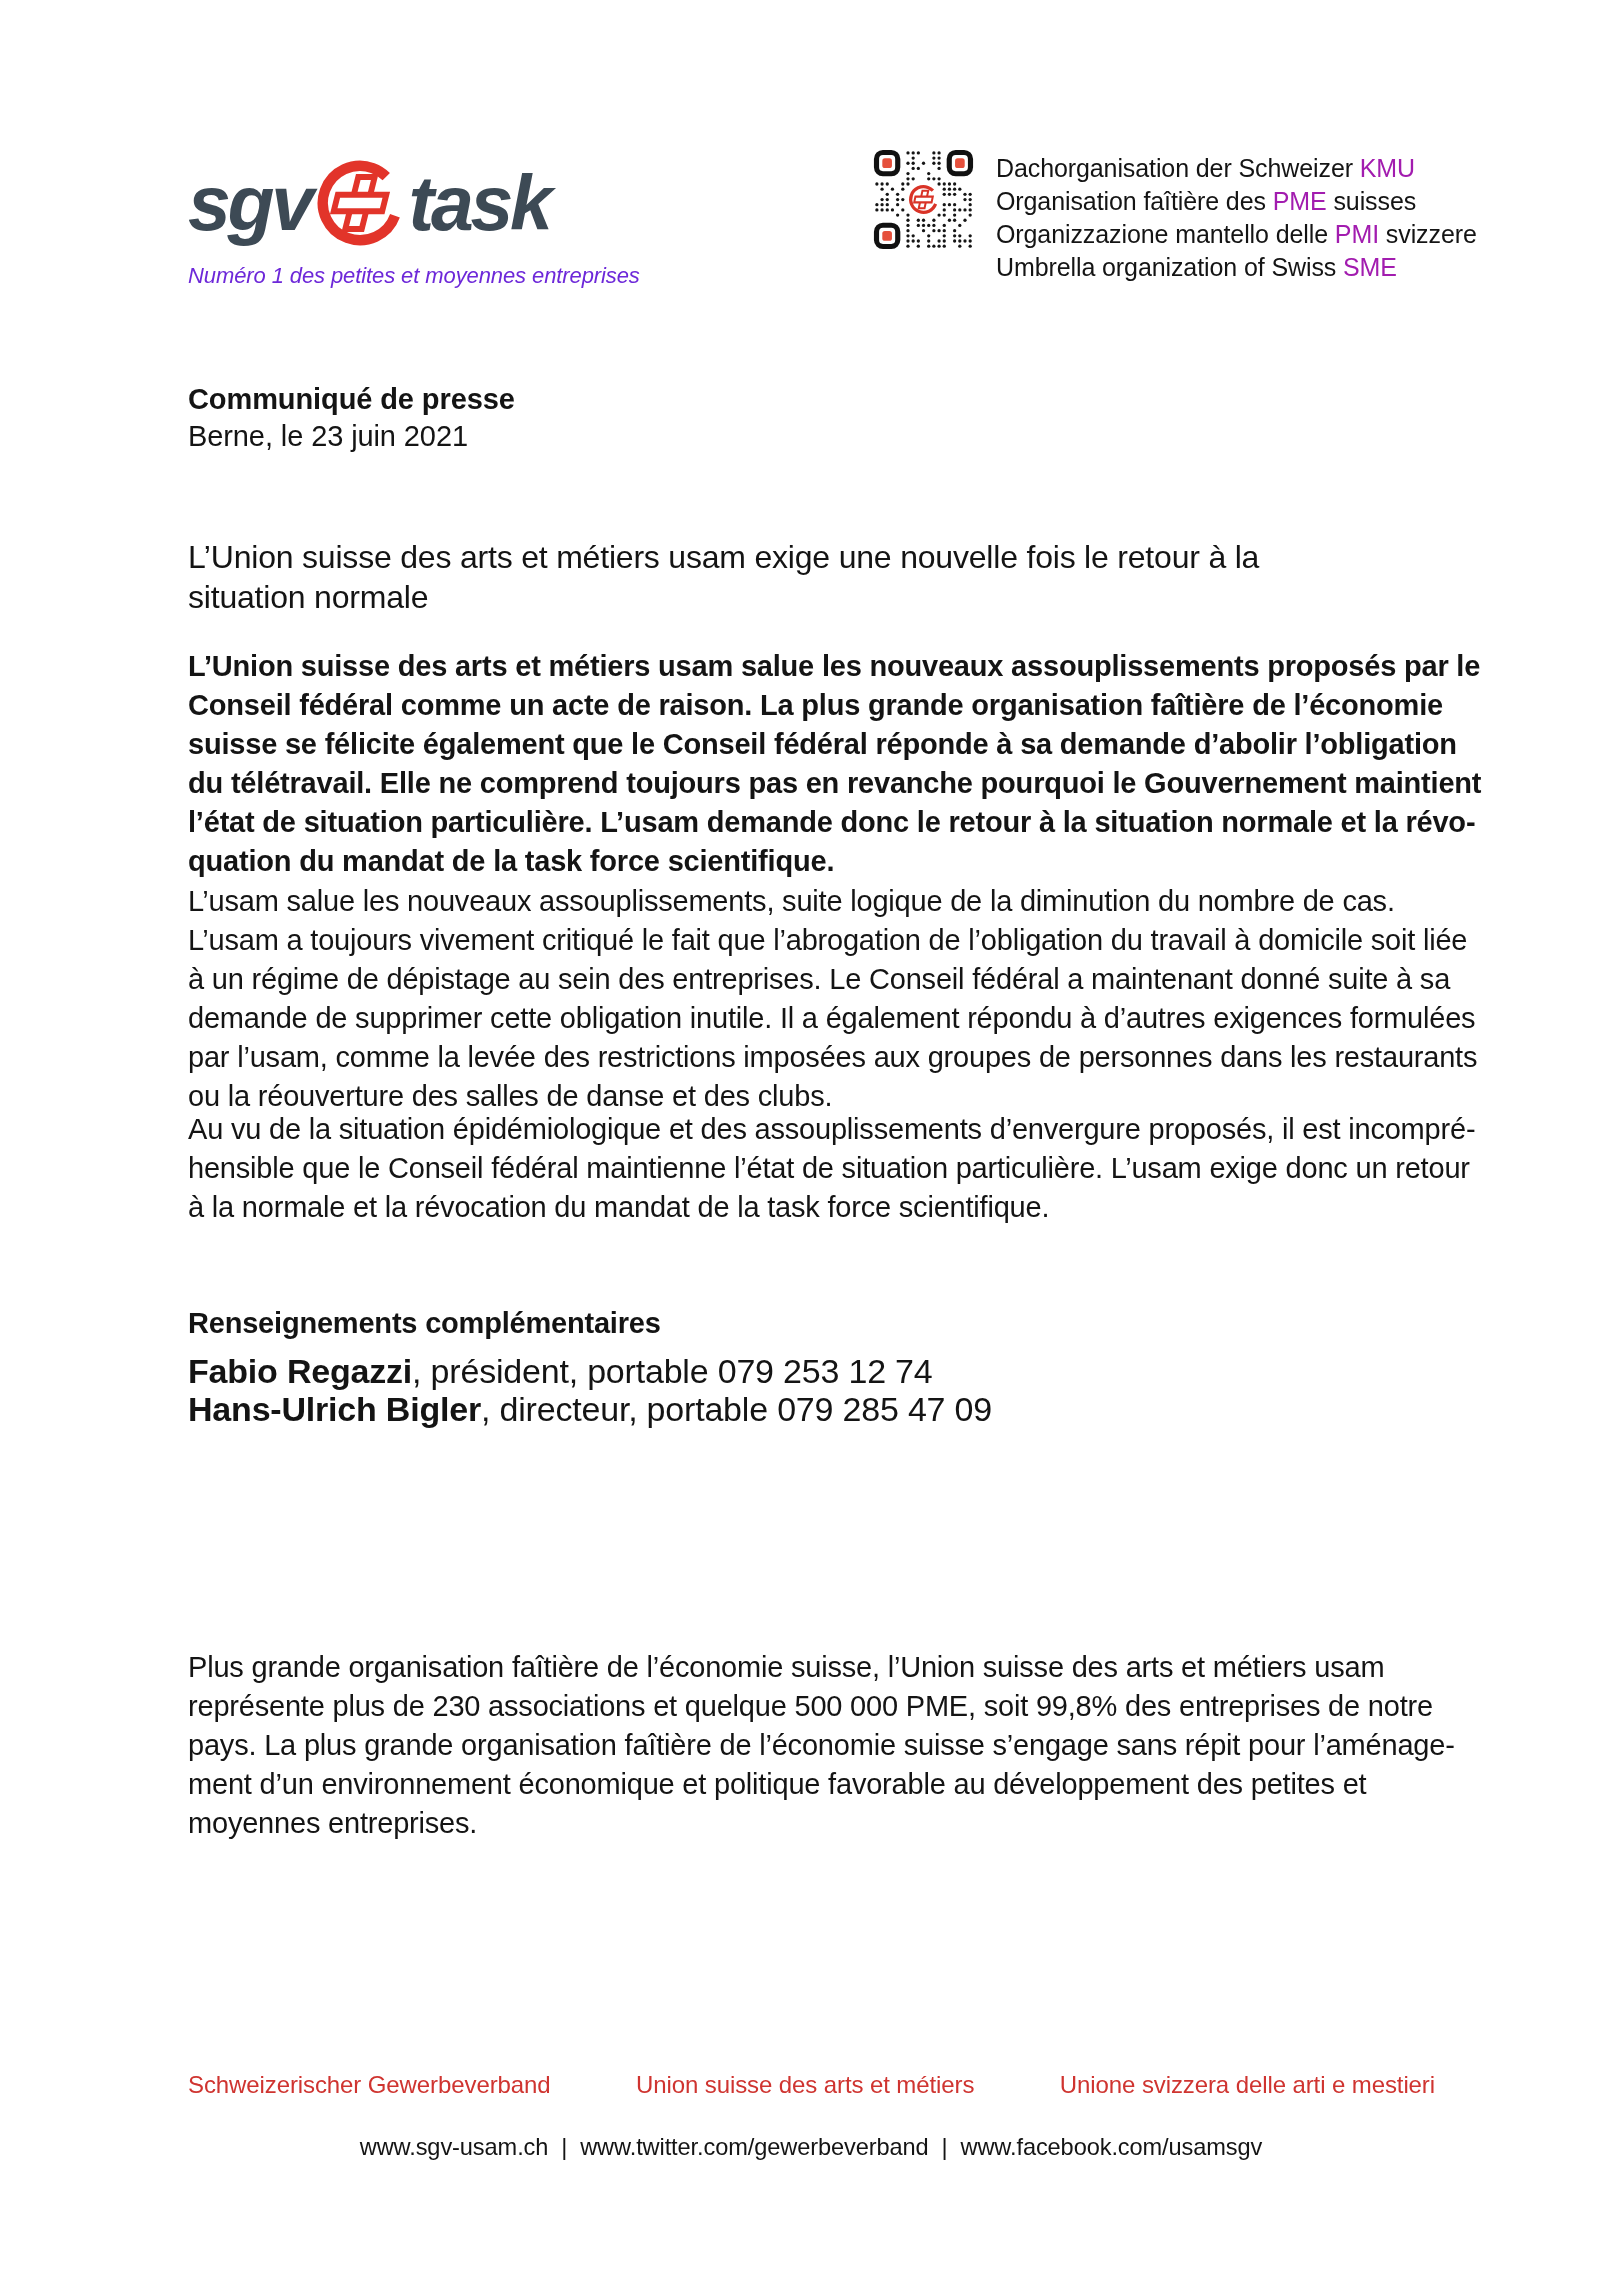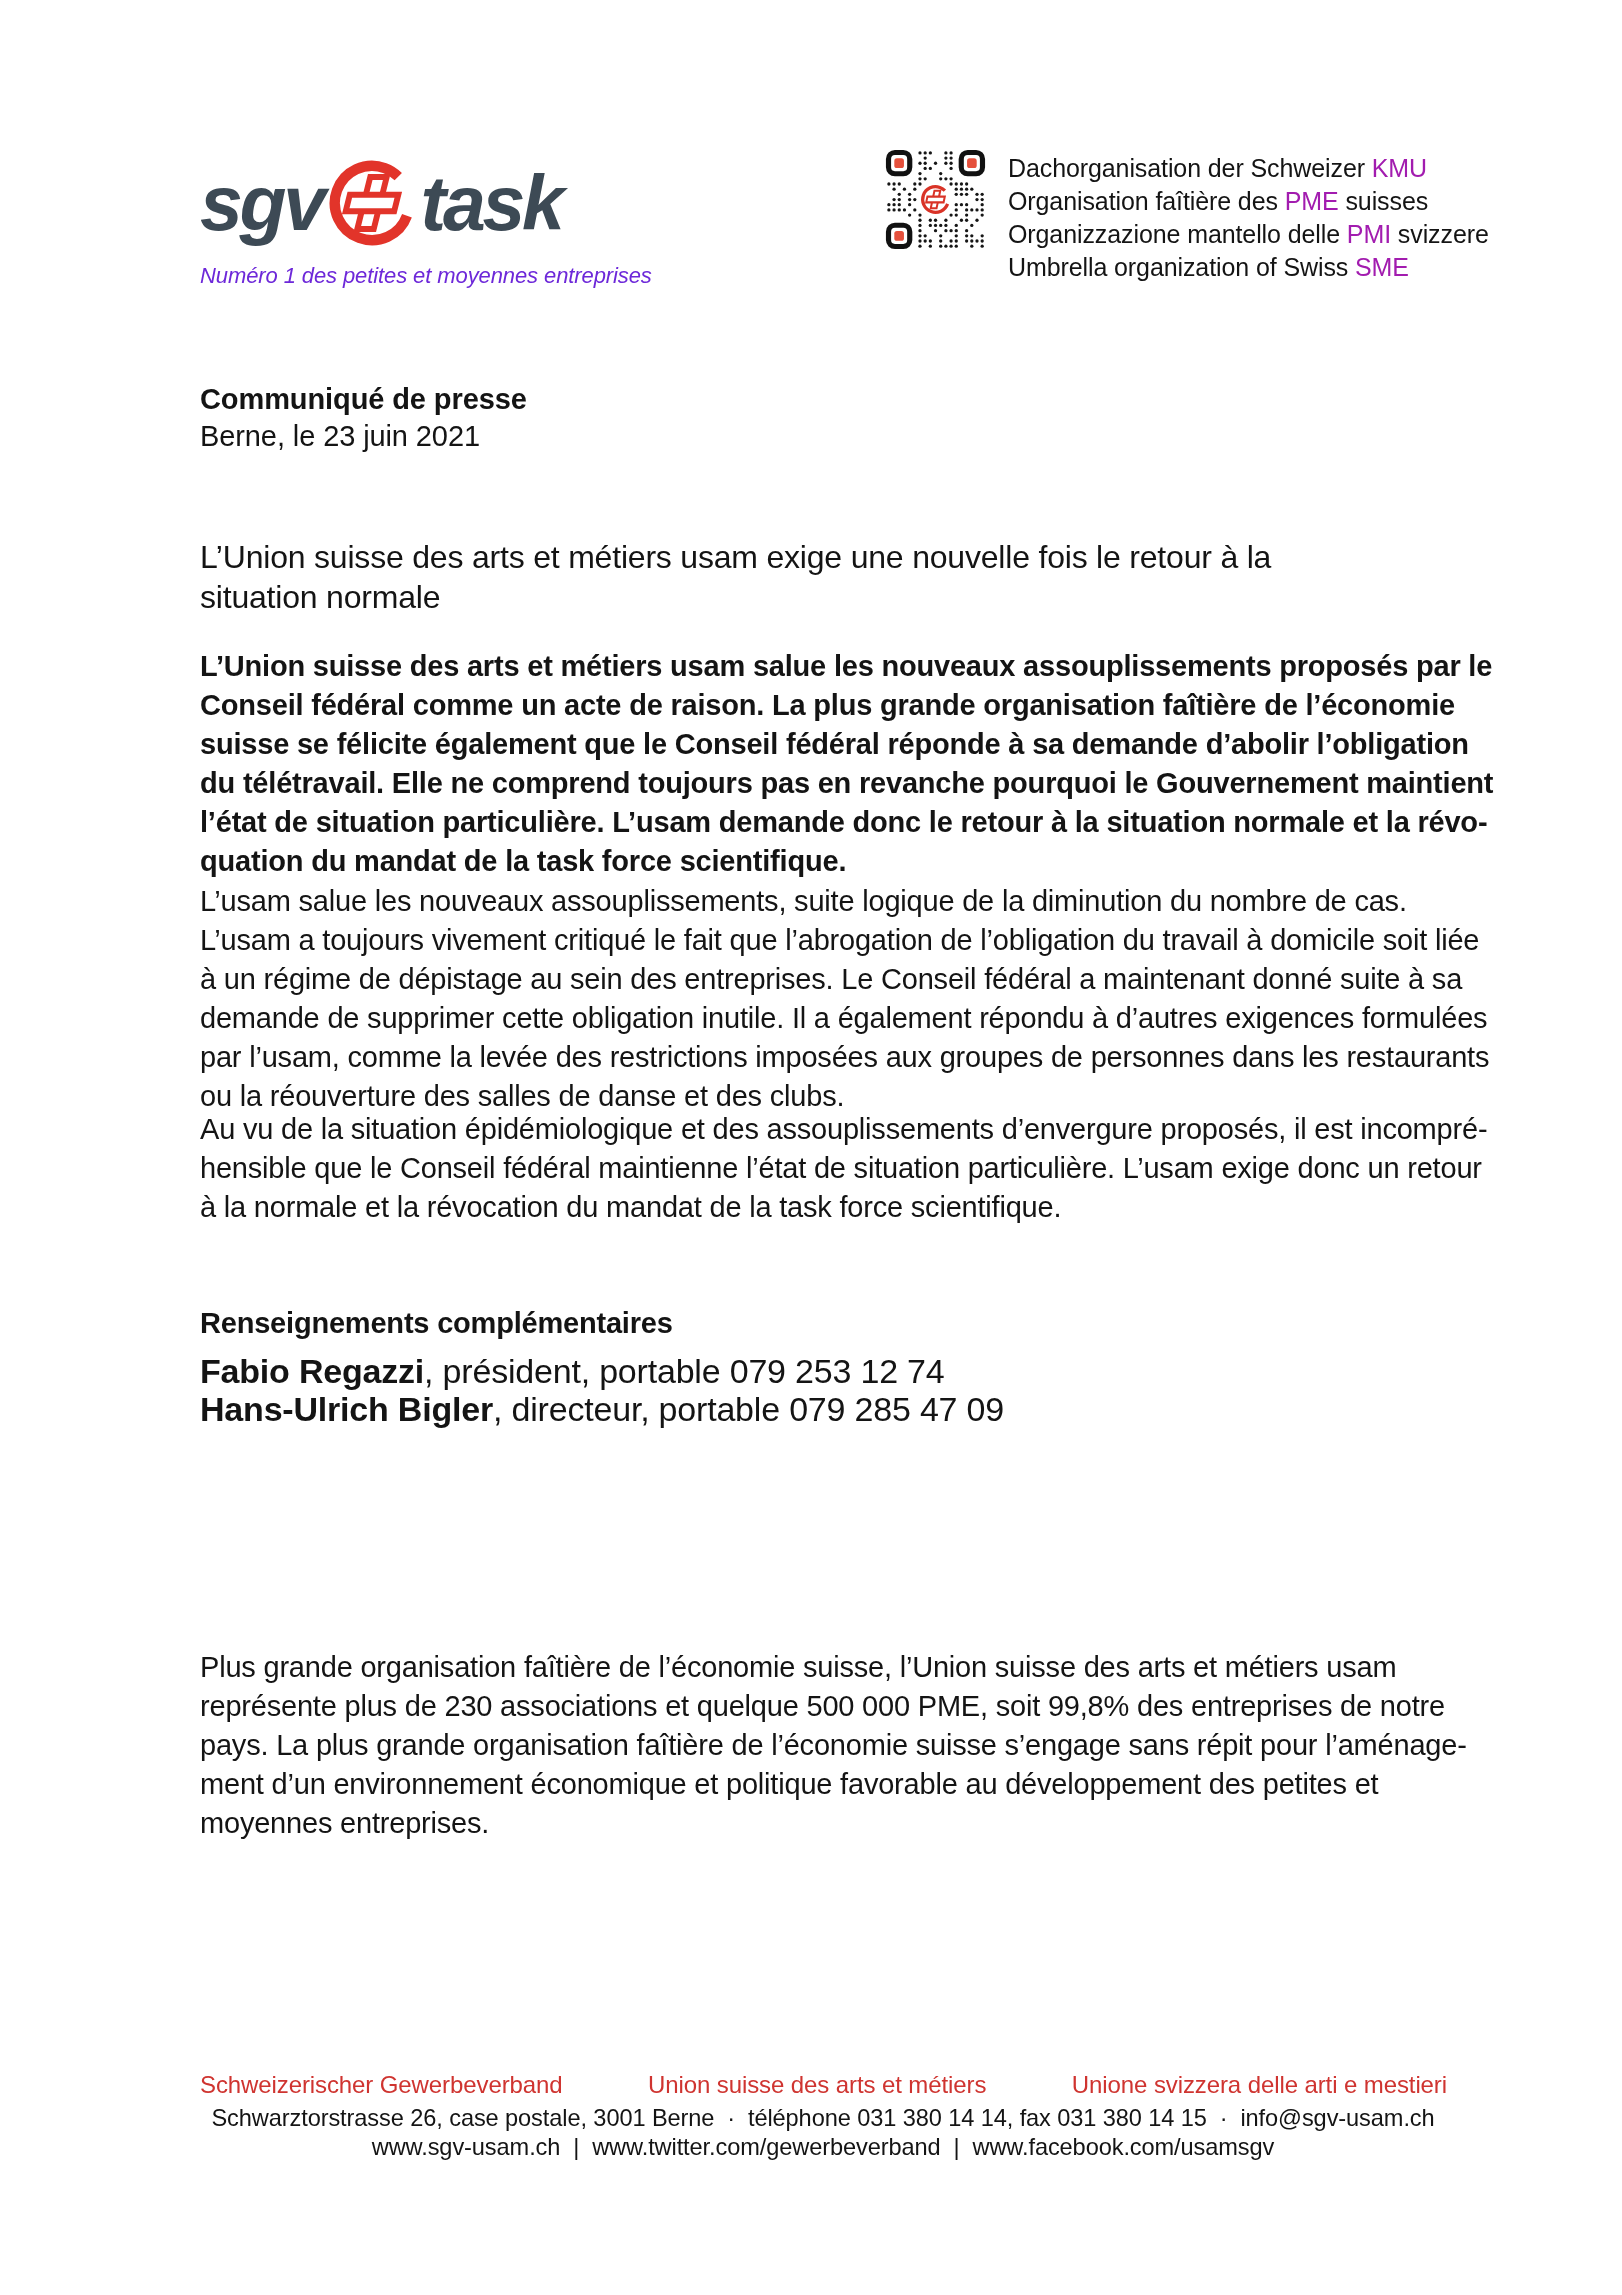--- a/index.html
+++ b/index.html
@@ -5,21 +5,21 @@
   html,body{margin:0;padding:0;background:#e8e8e8;}
   .page{
     position:relative;
     width:1622px;height:2295px;
     background:#ffffff;
     color:#141414;
     font-family:"Liberation Sans","DejaVu Sans",sans-serif;
     overflow:hidden;
     margin:0 auto;
   }
-  .abs{position:absolute;margin-left:12px;}
+  .abs{position:absolute;}
   .lines{white-space:pre-wrap;}
 
   
   .logo-block{left:188px;top:154px;}
   .wordmark{display:flex;align-items:center;color:#3d4a55;}
   .wm-txt{
     font-size:77px;font-weight:bold;font-style:italic;
     letter-spacing:-3.3px;line-height:1;
   }
   .wm-icon{width:90px;height:98px;margin:0 3.9px;flex:0 0 auto;}
@@ -263,17 +263,16 @@
 représente plus de 230 associations et quelque 500 000 PME, soit 99,8% des entreprises de notre
 pays. La plus grande organisation faîtière de l’économie suisse s’engage sans répit pour l’aménage-
 ment d’un environnement économique et politique favorable au développement des petites et
 moyennes entreprises.</div>
 
   <div class="abs footer-orgs">
     <span>Schweizerischer Gewerbeverband</span>
     <span>Union suisse des arts et métiers</span>
     <span>Unione svizzera delle arti e mestieri</span>
   </div>
-  <div class="abs footer-address lines">Schwarztorstrasse 26, case postale, 3001 Berne  ·  téléphone 031 380 14 14, fax 031 380 14 15  ·  info@sgv-usam.ch</div>
   <div class="abs footer-links lines">www.sgv-usam.ch  |  www.twitter.com/gewerbeverband  |  www.facebook.com/usamsgv</div>
 
 </div>
 
 
 </body></html>

